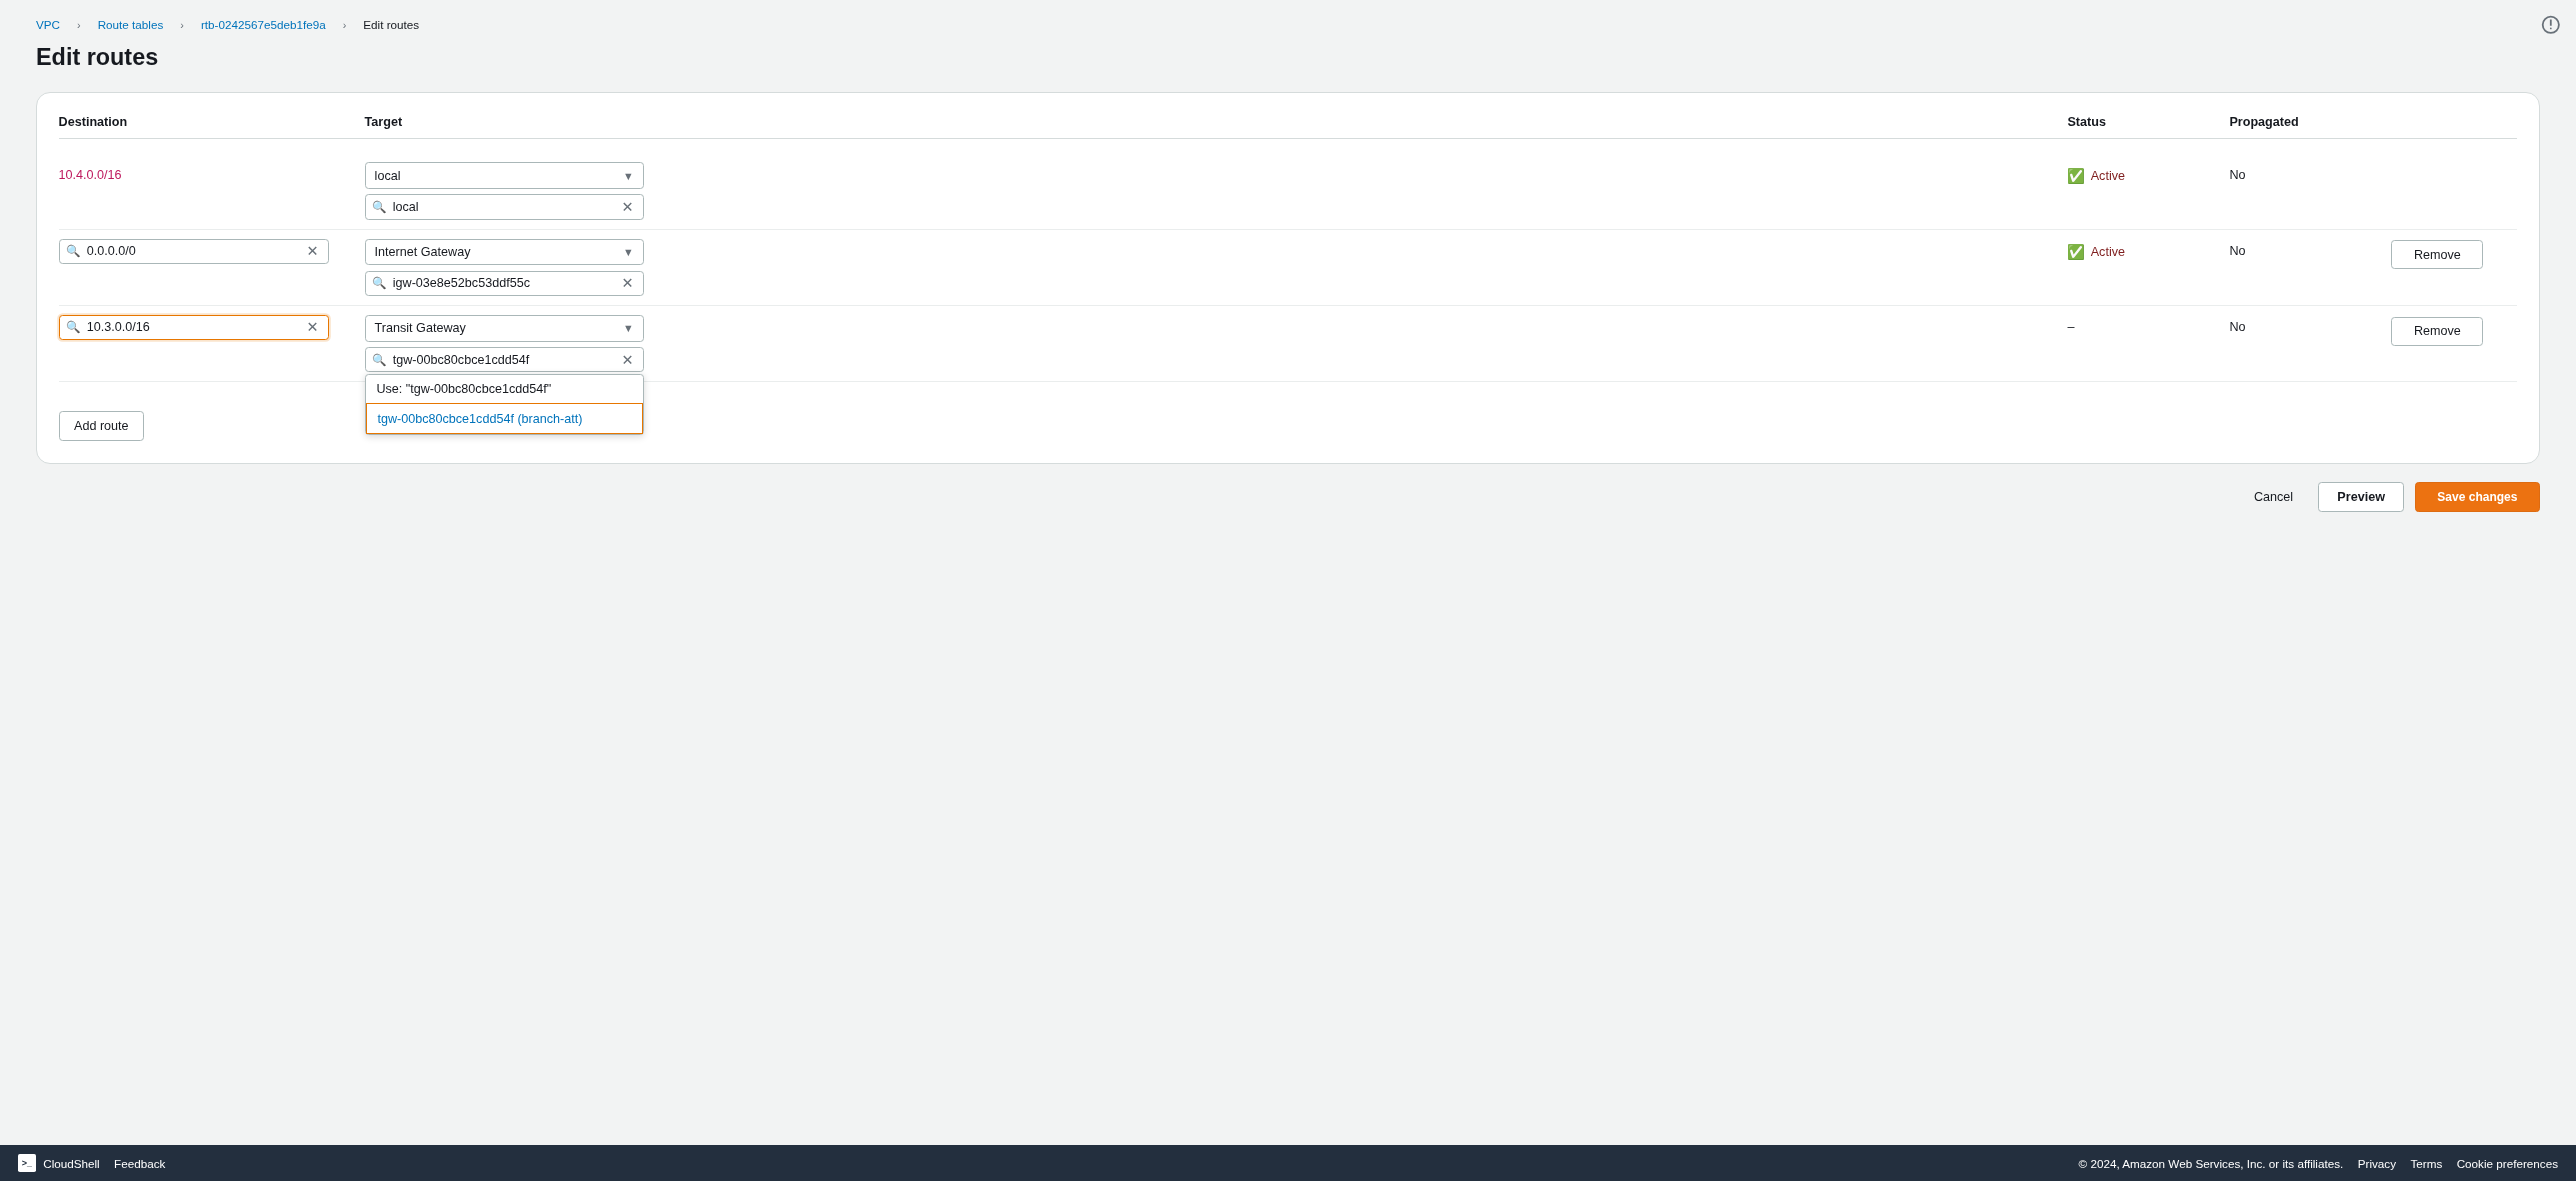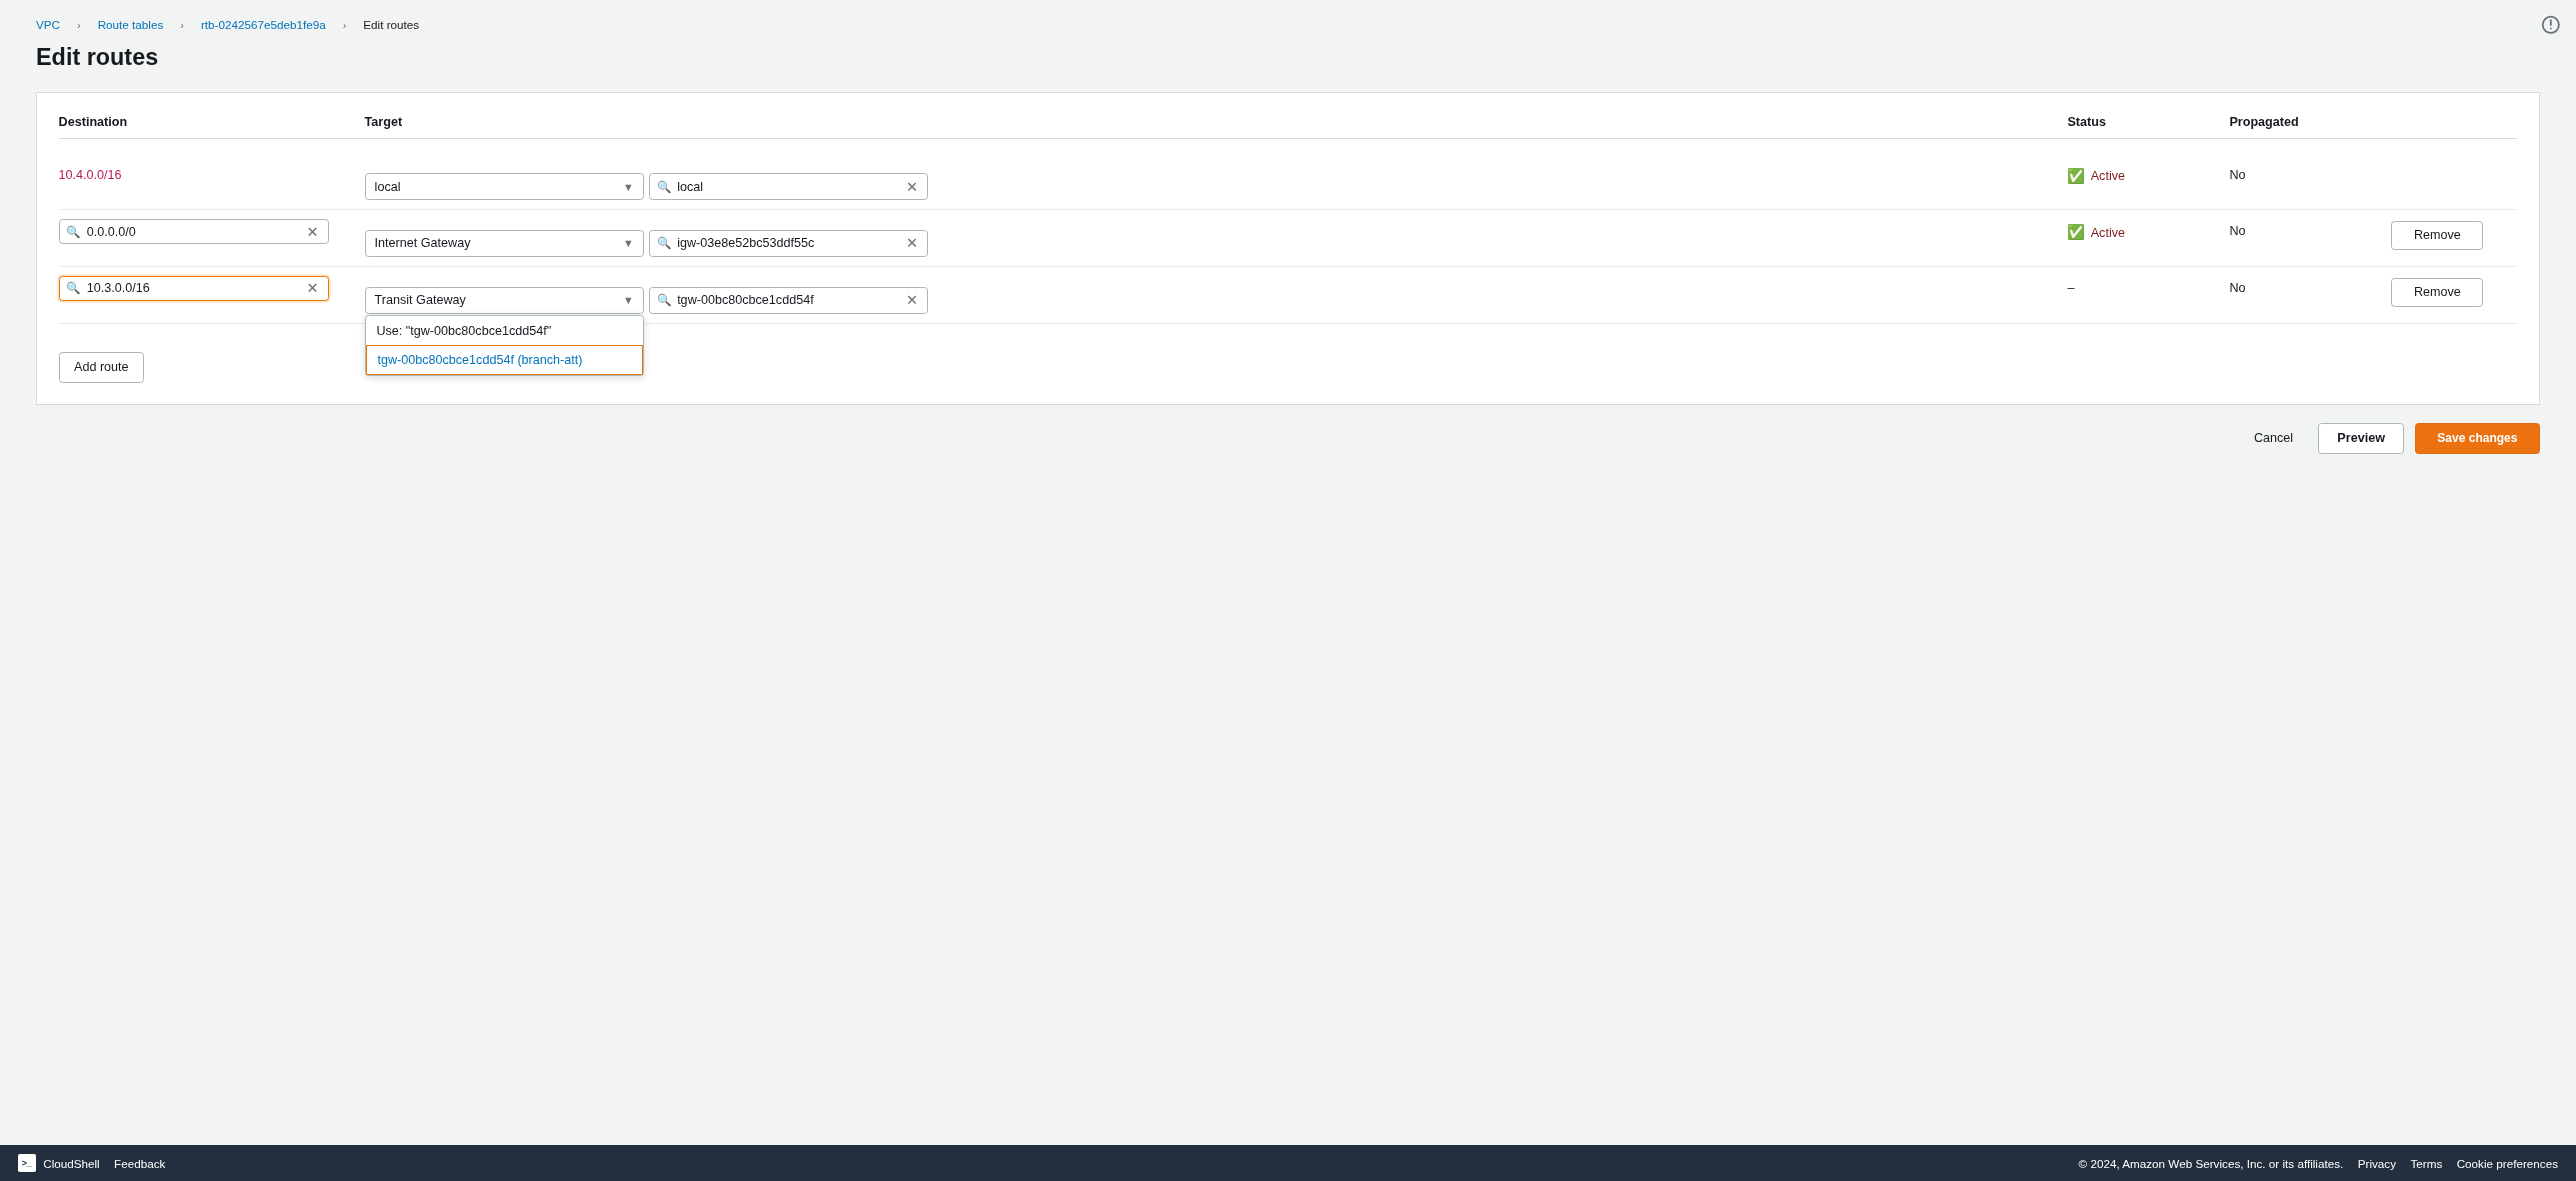--- a/index.html
+++ b/index.html
@@ -36,21 +36,21 @@
     }
     .page-title {
       font-size: 23.4px;
       font-weight: 700;
       margin-bottom: 21.6px;
       color: #16191f;
     }
     .card {
       background: #fff;
       border: 0.9px solid #d5dbdb;
-      border-radius: 1px;
+      border-radius: 14px;
       padding: 21.6px;
       margin-bottom: 18px;
     }
     .table-header {
       display: grid;
       grid-template-columns: 306px 1fr 162px 162px 126px;
       border-bottom: 0.9px solid #d5dbdb;
       padding-bottom: 9px;
       margin-bottom: 14.4px;
     }
@@ -310,24 +310,23 @@
       position: fixed;
       top: 14.4px;
       right: 14.4px;
       width: 21.6px;
       height: 21.6px;
       color: #687078;
       cursor: pointer;
     }
     .target-area {
       display: flex;
-      flex-direction: row;
+      flex-direction: column;
       gap: 5.4px;
       position: relative;
-      margin-top: 11px;
     }
   </style>
 </head>
 <body>
 
 <div class="settings-icon">
   <svg viewBox="0 0 24 24" fill="currentColor">
     <path d="M12 2a10 10 0 1 0 10 10A10 10 0 0 0 12 2zm0 18a8 8 0 1 1 8-8 8 8 0 0 1-8 8zm0-5a1 1 0 1 0 1 1 1 1 0 0 0-1-1zm1-9h-2v7h2z"></path>
   </svg>
 </div>

